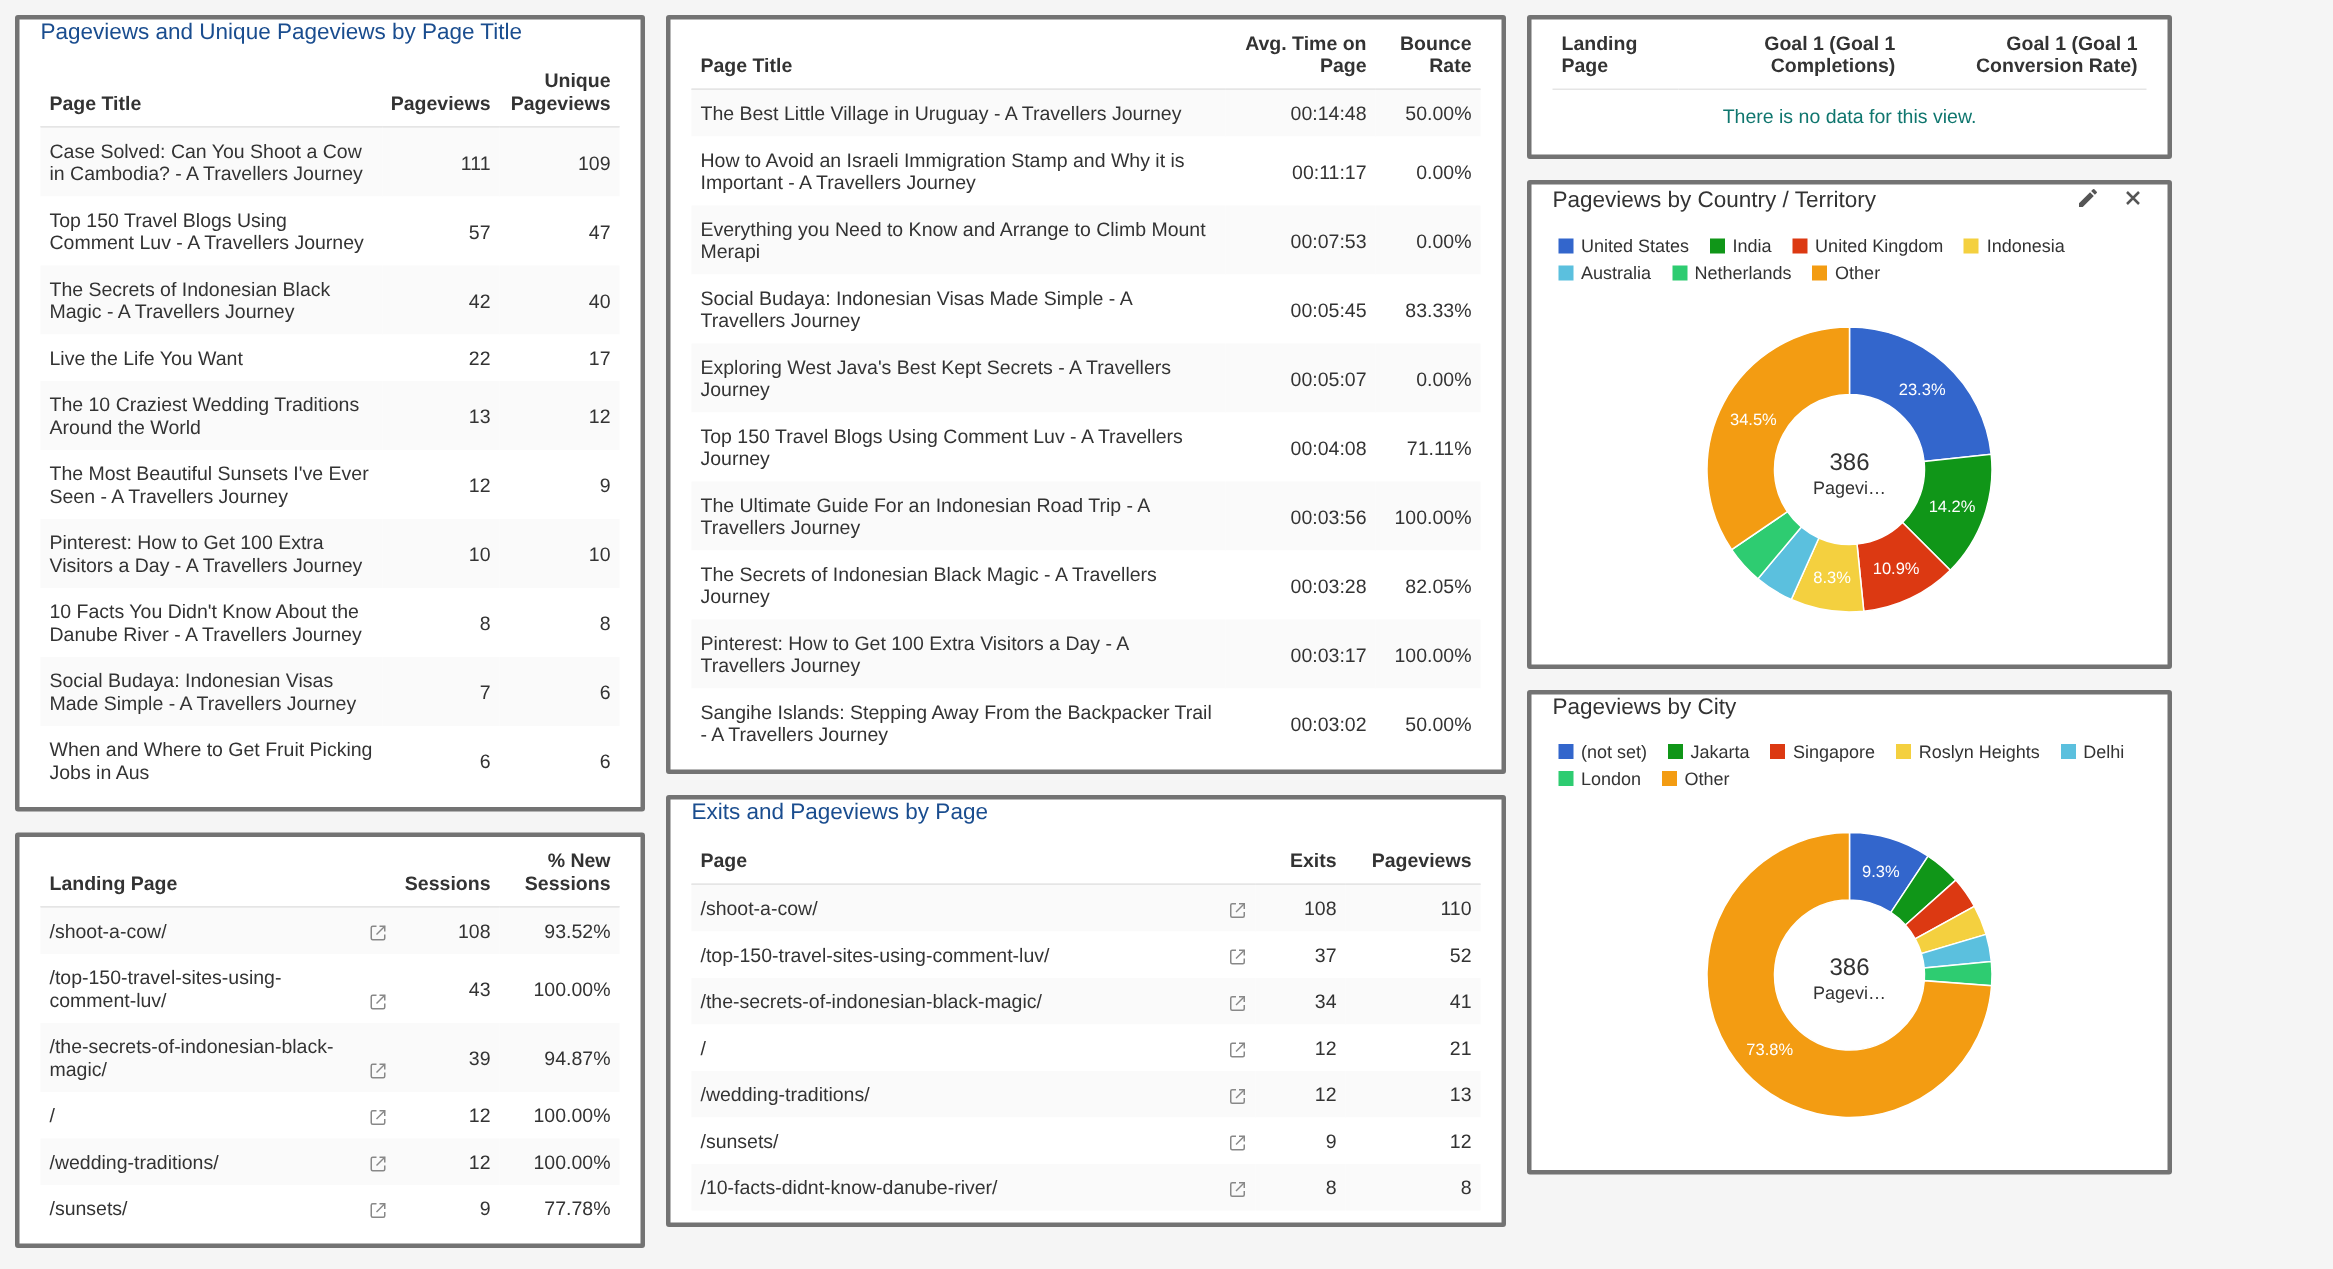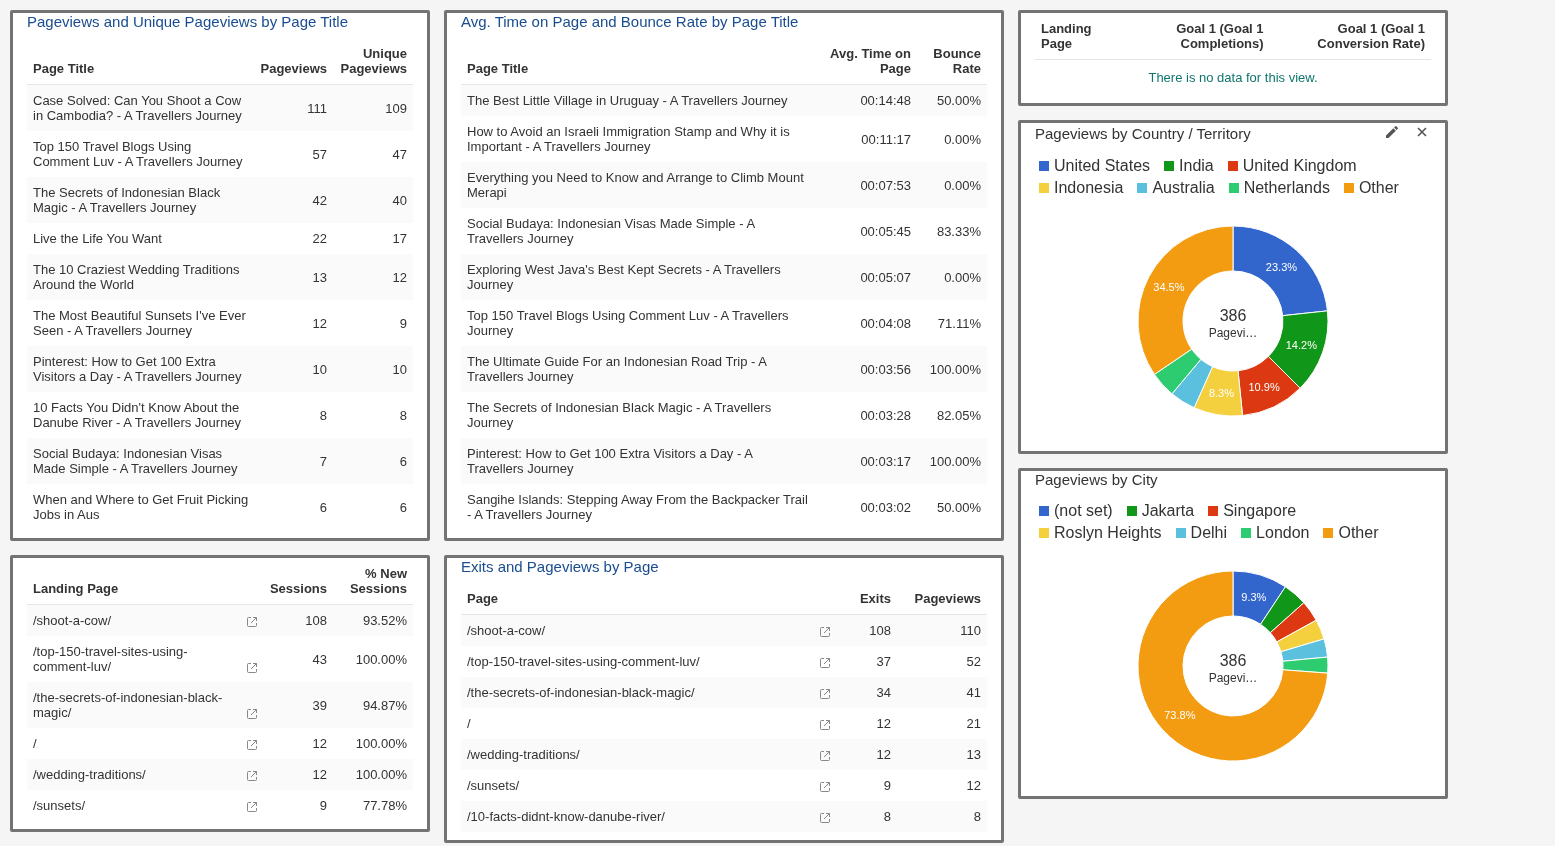--- a/index.html
+++ b/index.html
@@ -64,21 +64,21 @@
   .link-icon {
     width: 12px; height: 12px;
     display: inline-block;
     color: #888;
     vertical-align: middle;
   }
   .nodata { text-align: center; padding: 10px 0; color: #0f766e; }
   .legend {
     display: flex; flex-wrap: wrap; gap: 4px 14px;
     padding: 6px 4px 10px;
-    font-size: 16px;
+    font-size: 12px;
   }
   .legend-item { display: inline-flex; align-items: center; gap: 5px; }
   .swatch { width: 10px; height: 10px; display: inline-block; }
   .chart-wrap { display: flex; justify-content: center; padding: 4px 0 12px; }
   .donut-center {
     font-size: 12px; fill: #333; text-anchor: middle;
   }
   .donut-center.big { font-size: 16px; }
   .slice-label { font-size: 11px; fill: #fff; font-weight: 400; }
   .cell-withicon { display: flex; align-items: flex-end; justify-content: space-between; gap: 6px;}
@@ -250,23 +250,20 @@
       <td class="r">9</td>
       <td class="r">77.78%</td>
             </tr>
           </tbody>
       </table>
     </div>
   </div>
 
   <div class="col">
     <div class="card">
-      <div class="card-header">
-        <div class="card-title">Avg. Time on Page and Bounce Rate by Page Title</div>
-      </div>
       <table>
         <thead>
             <tr>
           <th>Page Title</th>
           <th class="r" style="width:100px">Avg. Time on Page</th>
           <th class="r" style="width:70px">Bounce Rate</th>
         </tr>
           </thead>
         <tbody id="tb-avgtime">
             <tr>

